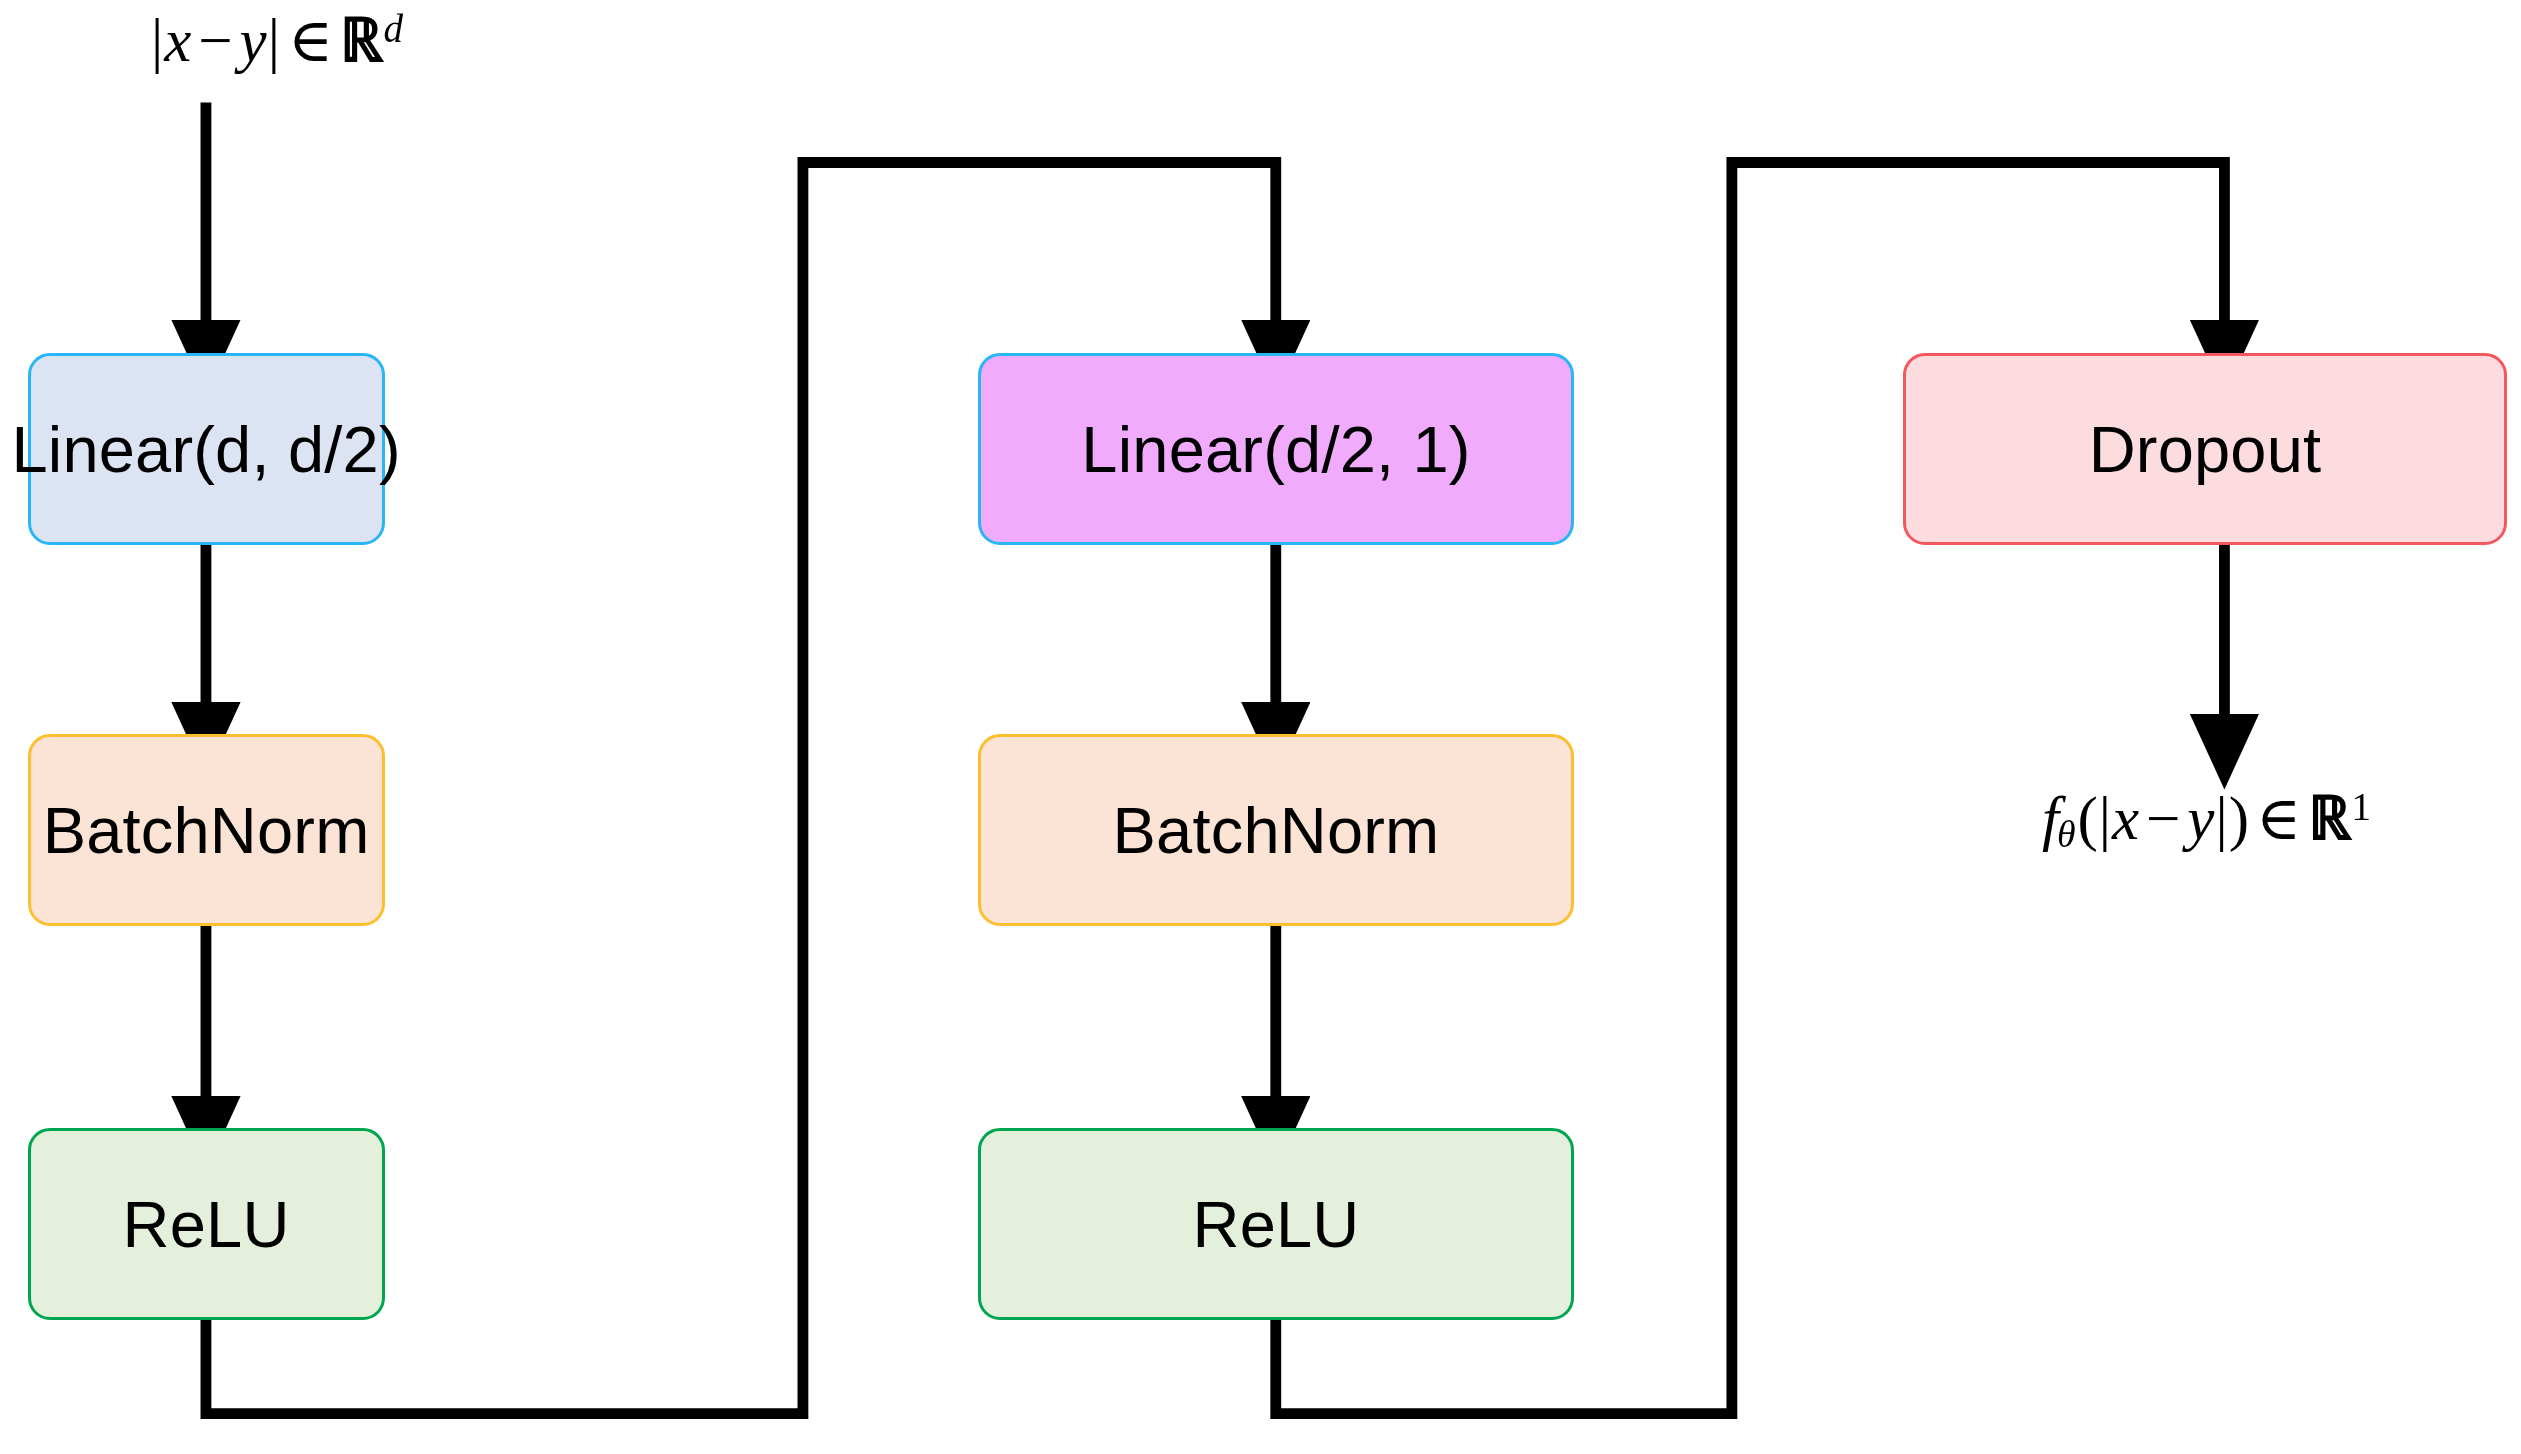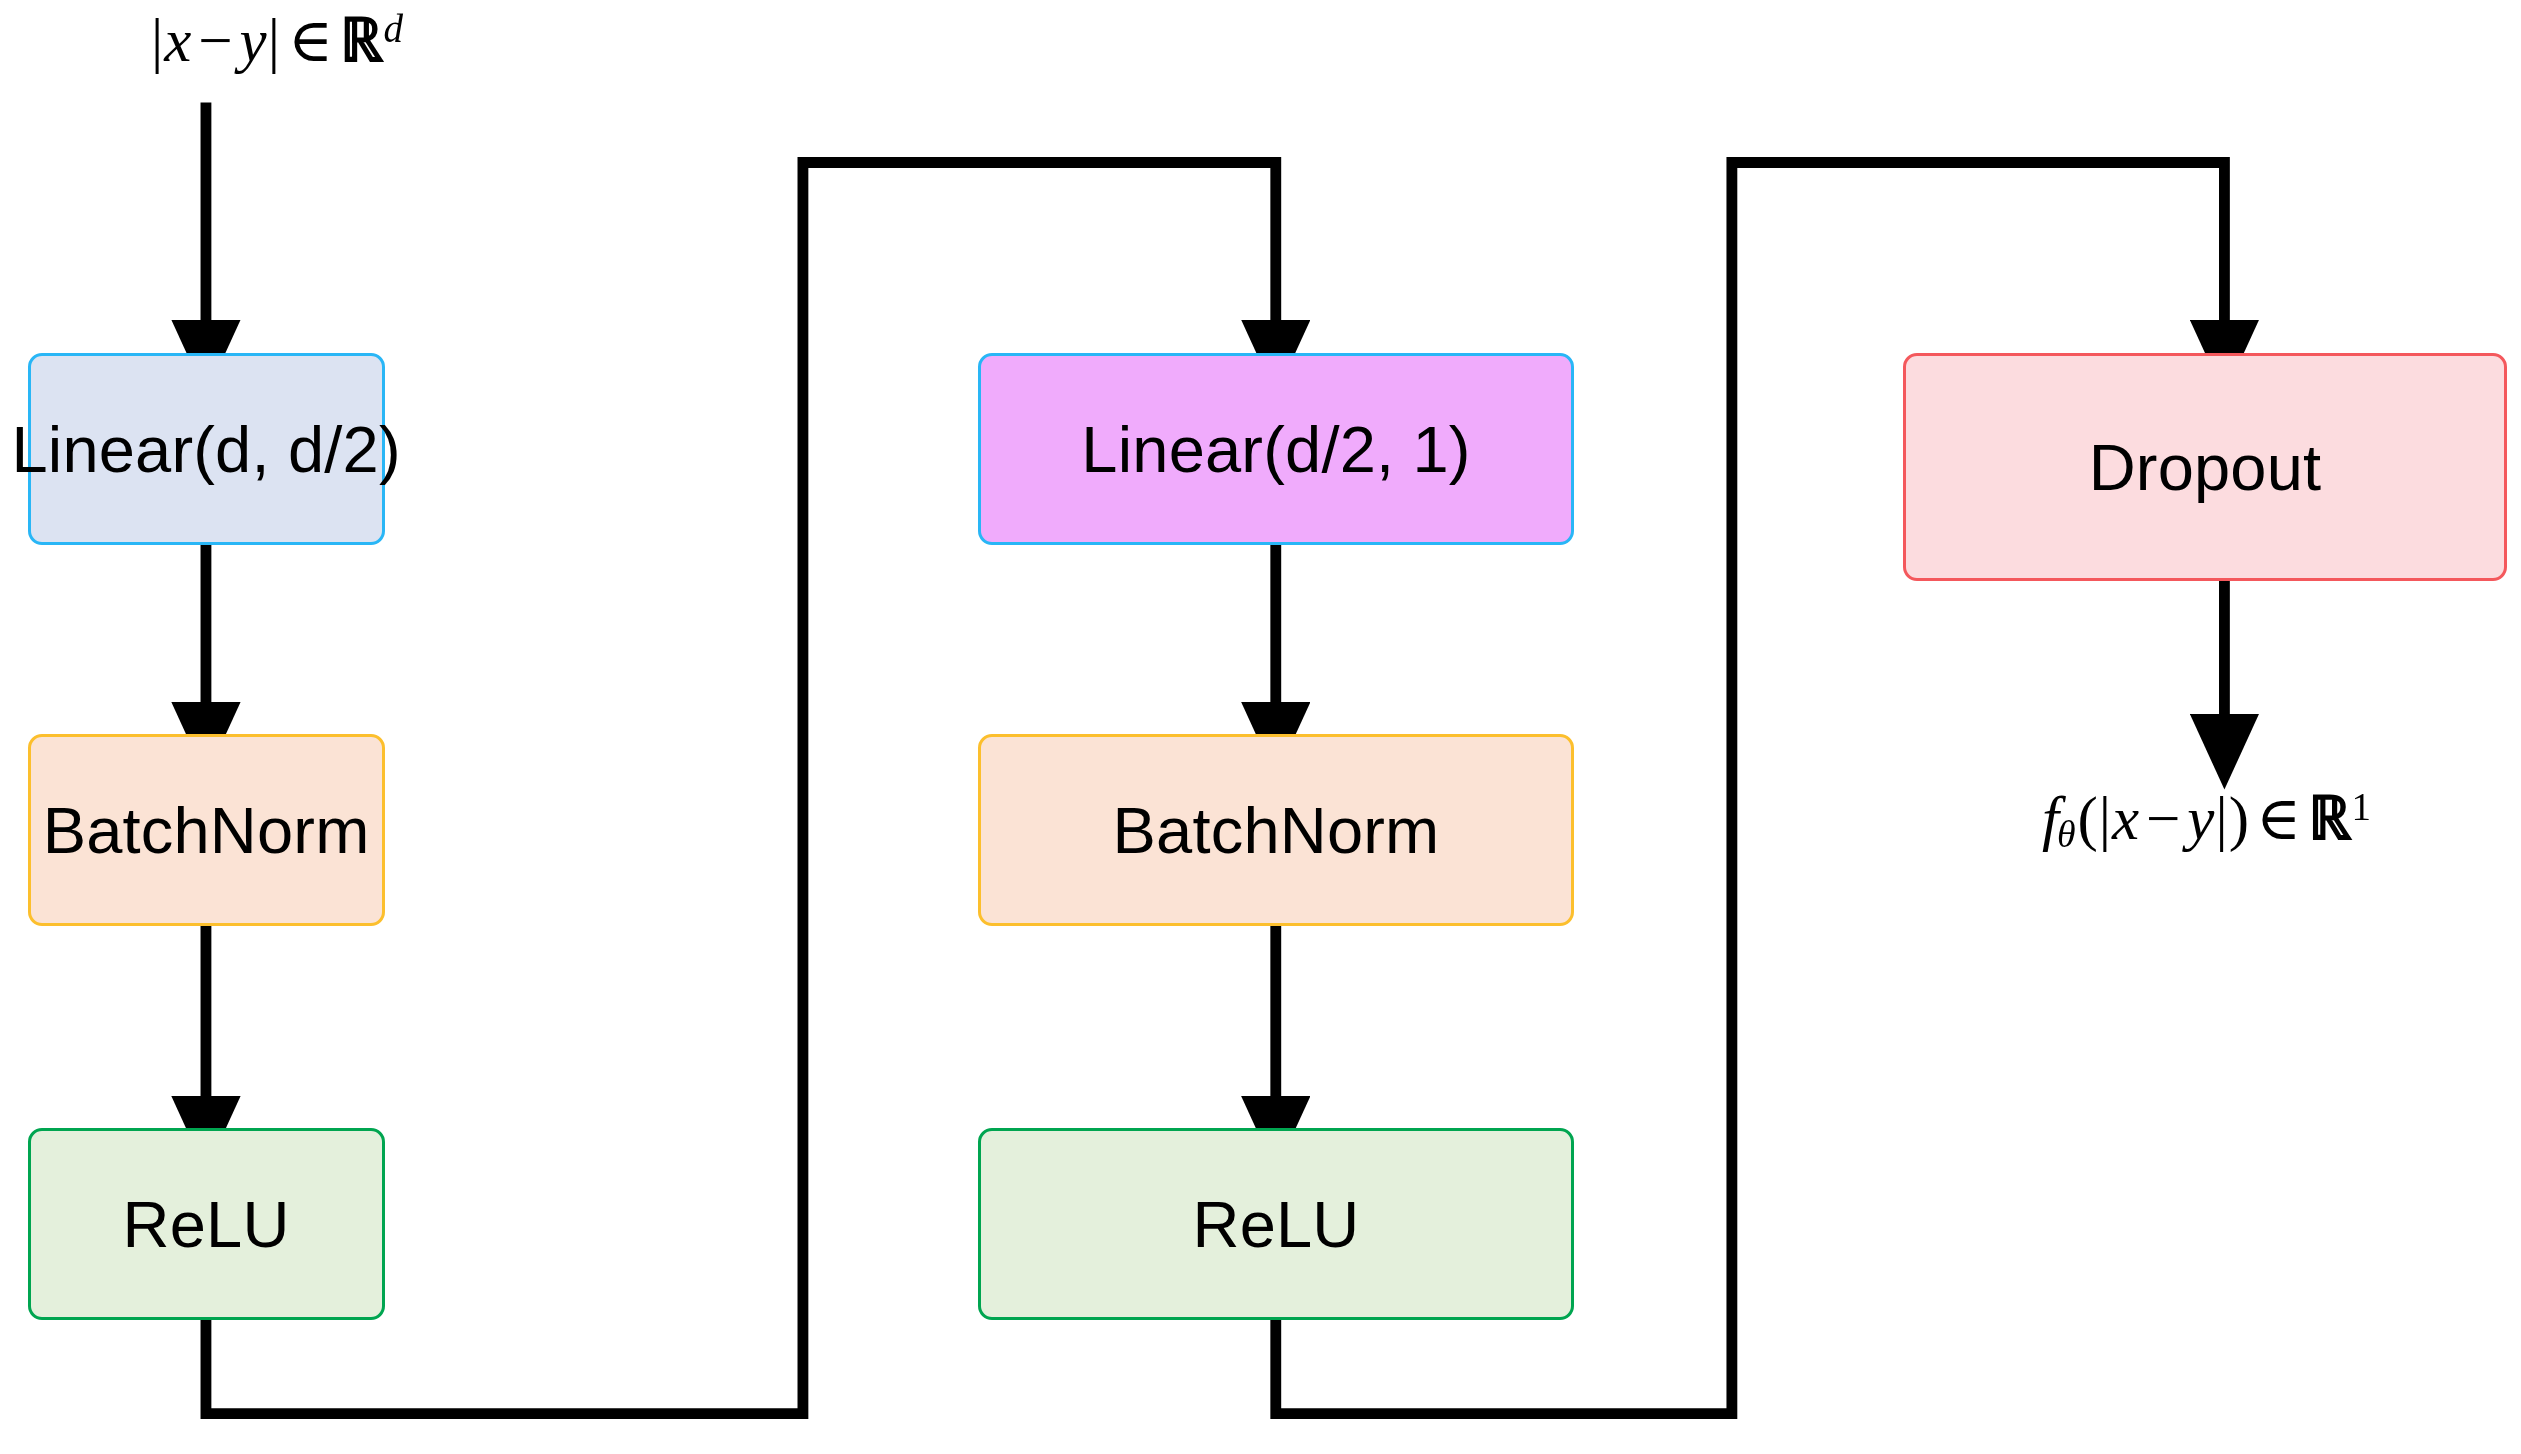--- a/index.html
+++ b/index.html
@@ -20,21 +20,21 @@
     position: absolute;
     left: 0;
     top: 0;
     width: 2522px;
     height: 1455px;
     pointer-events: none;
   }
   .node {
     position: absolute;
     box-sizing: border-box;
-    border-radius: 14px;
+    border-radius: 22px;
     border-style: solid;
     border-width: 3px;
     display: flex;
     align-items: center;
     justify-content: center;
     text-align: center;
   }
   .node .node-label {
     font-family: "Liberation Sans", sans-serif;
     font-size: 65px;
@@ -140,21 +140,21 @@
   <div class="node" style="left:978px; top:734px; width:596px; height:192px;
               background:#fbe3d5; border-color:#fcbf2d;">
     <span class="node-label">BatchNorm</span>
   </div>
 
   <div class="node" style="left:978px; top:1128px; width:596px; height:192px;
               background:#e4f0dc; border-color:#00a550;">
     <span class="node-label">ReLU</span>
   </div>
 
-  <div class="node" style="left:1903px; top:353px; width:604px; height:228px;
+  <div class="node" style="left:1903px; top:353px; width:604px; height:192px;
               background:#fcdcdf; border-color:#f4585c;align-items:center;">
     <span class="node-label">Dropout</span>
   </div>
 
   <div class="mathlabel" style="left:1891px; top:788px; width:630px; height:89px;">
     <span class="mi">f</span>
       <span class="msub">θ</span>
       <span class="mparen">(</span>
       <span class="mbar">|</span>
       <span class="mi">x</span>

